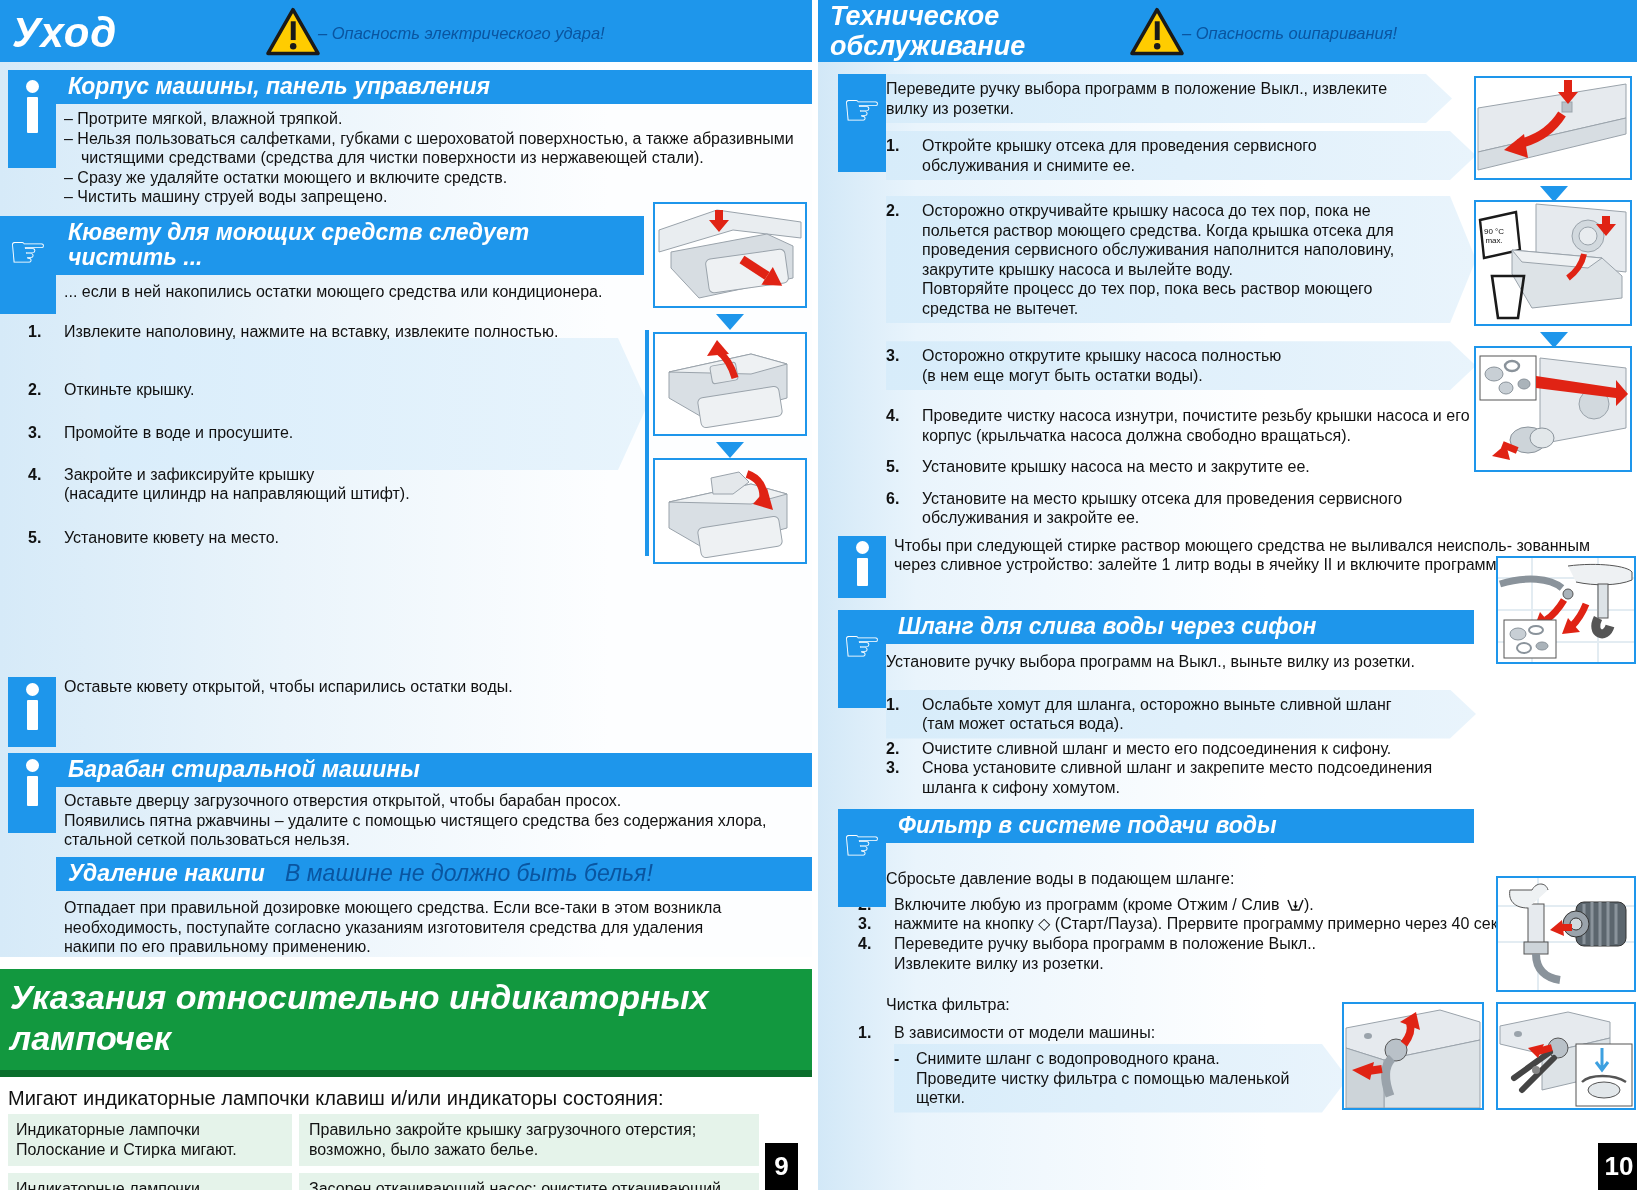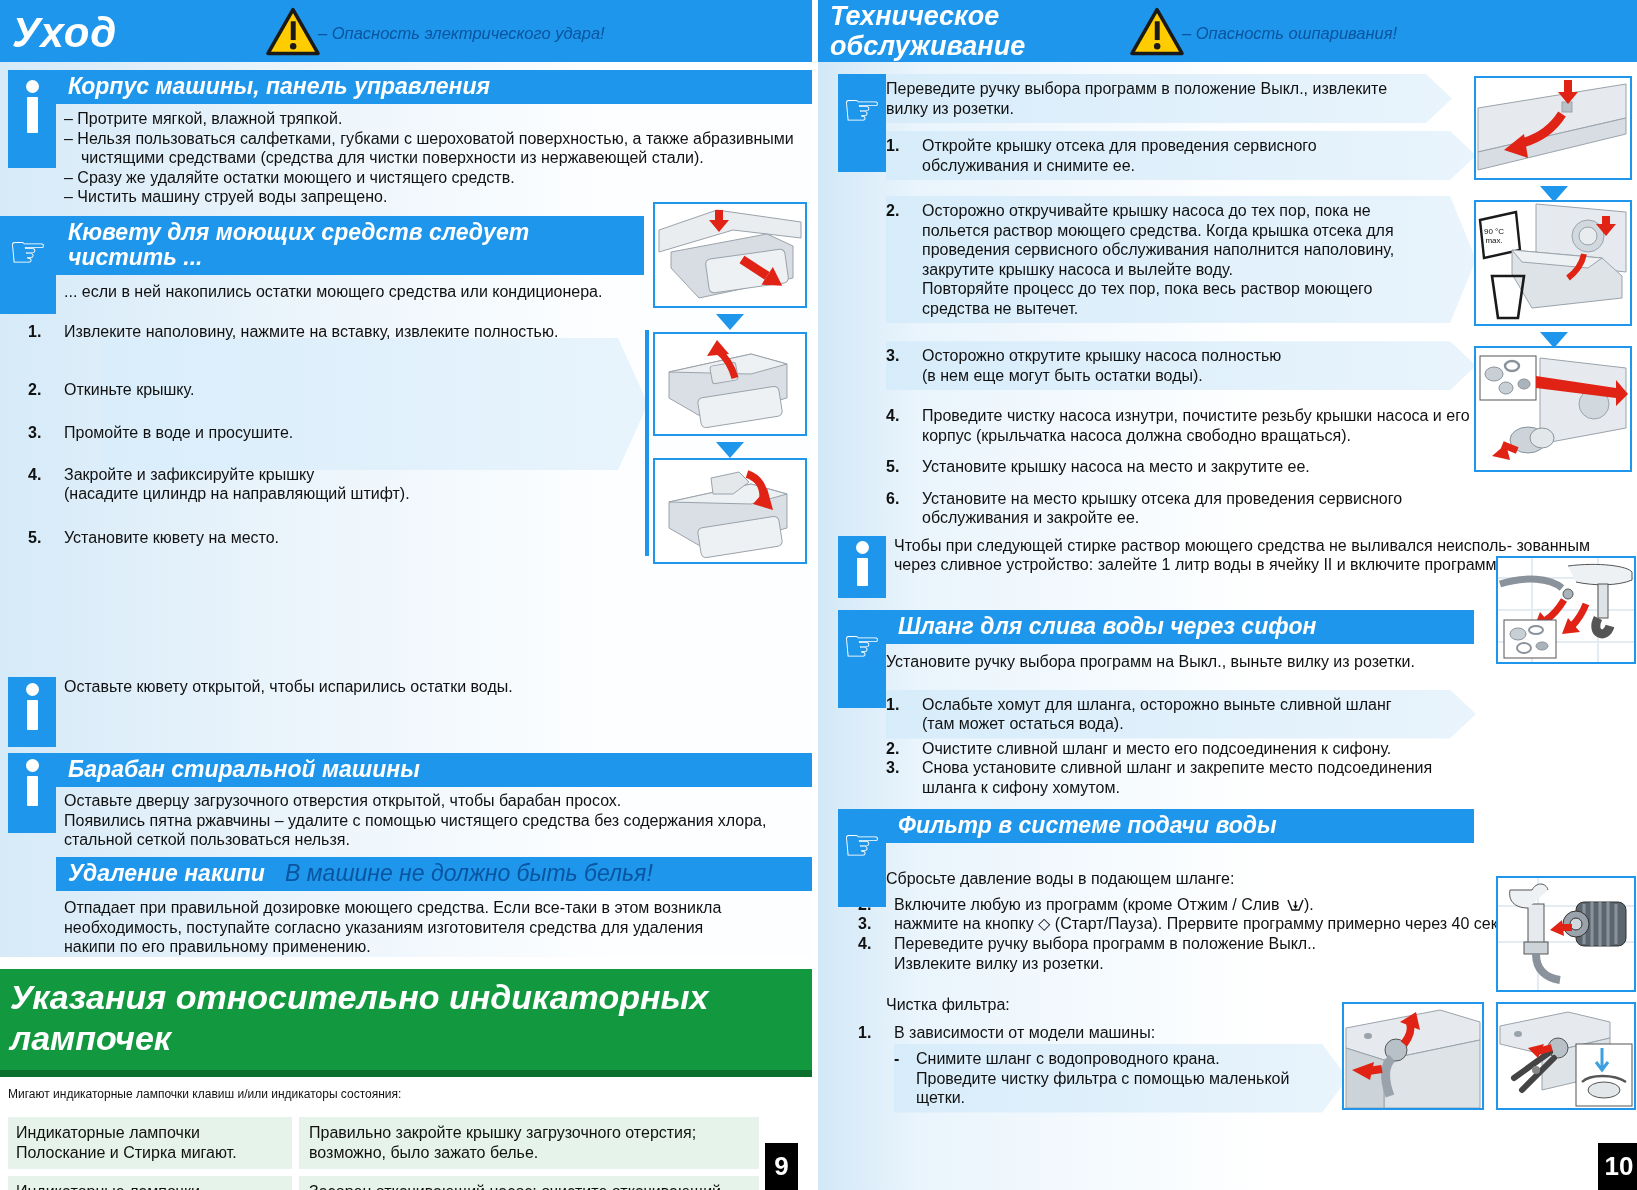--- a/index.html
+++ b/index.html
@@ -39,21 +39,21 @@
   .chevband{position:absolute;background:linear-gradient(90deg,#d9edfb,#e8f4fc);
     clip-path:polygon(0 0,calc(100% - 30px) 0,100% 50%,calc(100% - 30px) 100%,0 100%);}
   
   .fig{position:absolute;border:2px solid #1E96EB;background:#fff;box-sizing:border-box;}
   .tri-down{position:absolute;width:0;height:0;border-left:14px solid transparent;
     border-right:14px solid transparent;border-top:16px solid #1E96EB;}
   .vline{position:absolute;width:4px;background:#1E96EB;}
   
   .gbanner{background:#12983F;border-bottom:7px solid #0A6E2C;color:#fff;font-weight:bold;font-style:italic;
     font-size:34px;line-height:1.23;padding:8px 90px 10px 10px;}
-  .tbl-intro{font-size:12px;padding:10px 0 16px 8px;}
+  .tbl-intro{font-size:20px;padding:10px 0 4px 8px;}
   .trow{display:flex;margin:0 4px 7px 8px;}
   .tcell-l{flex:0 0 268px;background:#E5F3EA;padding:6px 8px;font-size:16px;line-height:1.25;}
   .tcell-r{flex:0 0 440px;background:#E5F3EA;padding:6px 10px;font-size:16px;line-height:1.25;margin-left:7px;}
   .b{font-weight:normal;}
   .pnum{position:absolute;background:#000;color:#fff;font-weight:bold;font-size:26px;
     display:flex;align-items:center;justify-content:center;}
   .temp-label{position:absolute;left:8px;top:26px;font-size:8px;line-height:1.1;text-align:center;
     white-space:pre-line;z-index:2;}
   svg{display:block;}
   .drain-ico{display:inline-block;vertical-align:-2px;margin-left:3px;}
@@ -82,21 +82,21 @@
 
       <div class="sec">
         <div class="icon-blk" style="left:8px;top:0;width:48px;height:98px;">
           <div class="i-dot"></div>
           <div class="i-stem"></div>
         </div>
         <div class="bar" style="margin-left:56px;">Корпус машины, панель управления</div>
         <div class="body-txt" style="margin:5px 15px 0 64px;">
           <div>–  Протрите мягкой, влажной тряпкой.</div>
           <div style="padding-left:17px;text-indent:-17px;">–  Нельзя пользоваться салфетками, губками с шероховатой поверхностью, а также абразивными чистящими средствами (средства для чистки поверхности из нержавеющей стали).</div>
-          <div>–  Сразу же удаляйте остатки моющего и чистящего средств.</div>
+          <div>–  Сразу же удаляйте остатки моющего и включите средств.</div>
           <div>–  Чистить машину струей воды запрещено.</div>
         </div>
       </div>
 
       <div class="sec" style="margin-top:9px;min-height:455px;">
         <div class="chevband" style="left:100px;top:122px;width:548px;height:132px;z-index:0;"></div>
         <div class="icon-blk" style="left:0;top:0;width:56px;height:98px;">
           <span class="hand">☞</span>
         </div>
         <div class="bar" style="margin-left:56px;width:566px;position:relative;z-index:1;">Кювету для моющих средств следует чистить ...</div>

